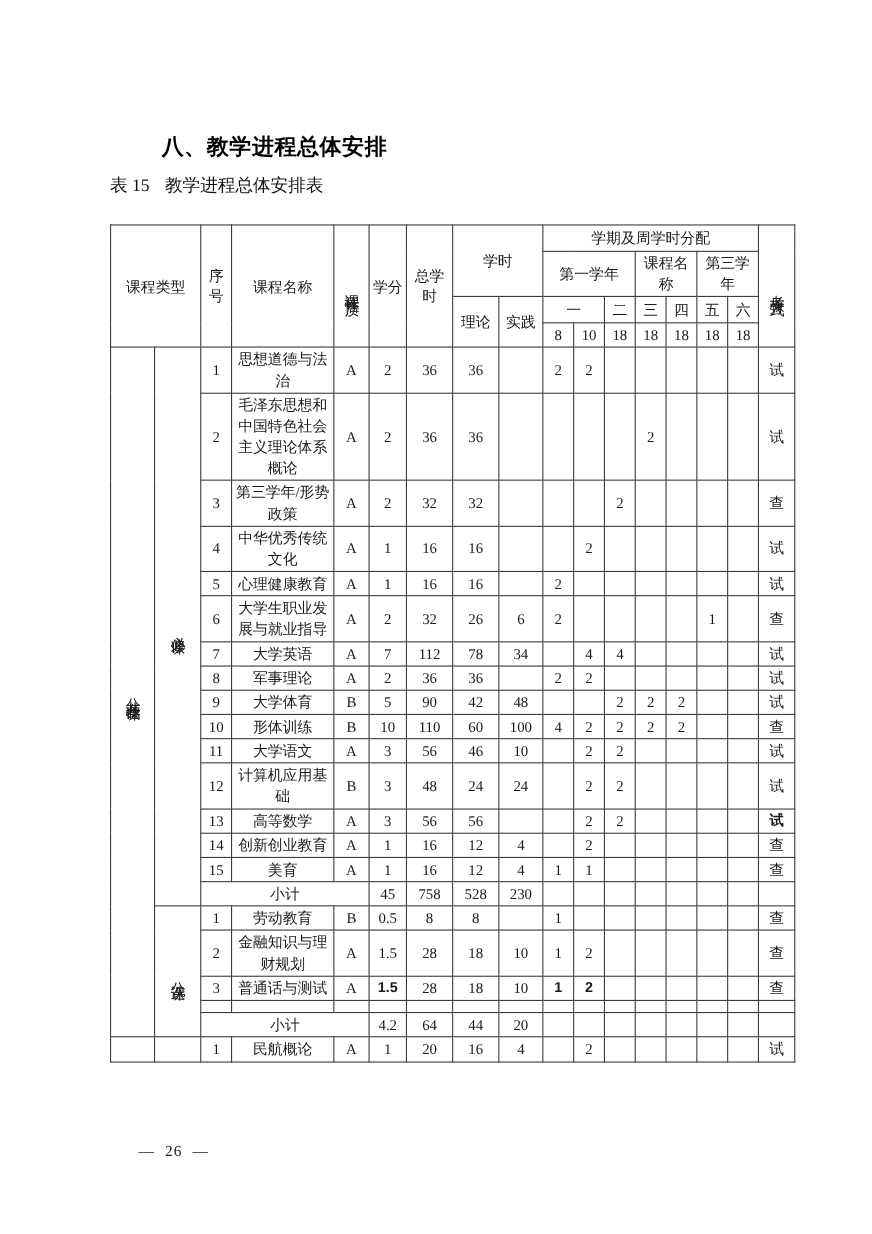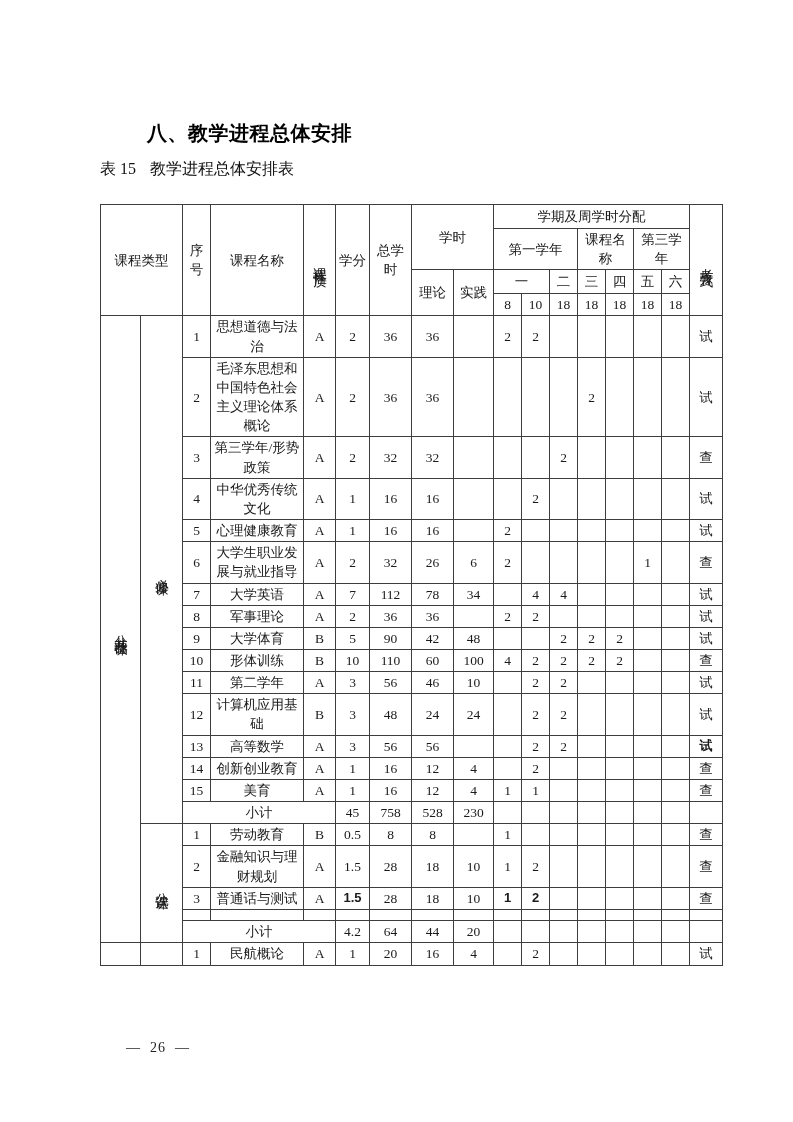--- a/index.html
+++ b/index.html
@@ -283,21 +283,21 @@
           <td>2</td>
           <td>2</td>
           <td>2</td>
           <td>2</td>
           <td></td>
           <td></td>
           <td>查</td>
         </tr>
         <tr class="k-course">
           <td>11</td>
-          <td class="left">第二学年</td>
+          <td class="left">大学语文</td>
           <td>A</td>
           <td>3</td>
           <td>56</td>
           <td>46</td>
           <td>10</td>
           <td></td>
           <td>2</td>
           <td>2</td>
           <td></td>
           <td></td>

